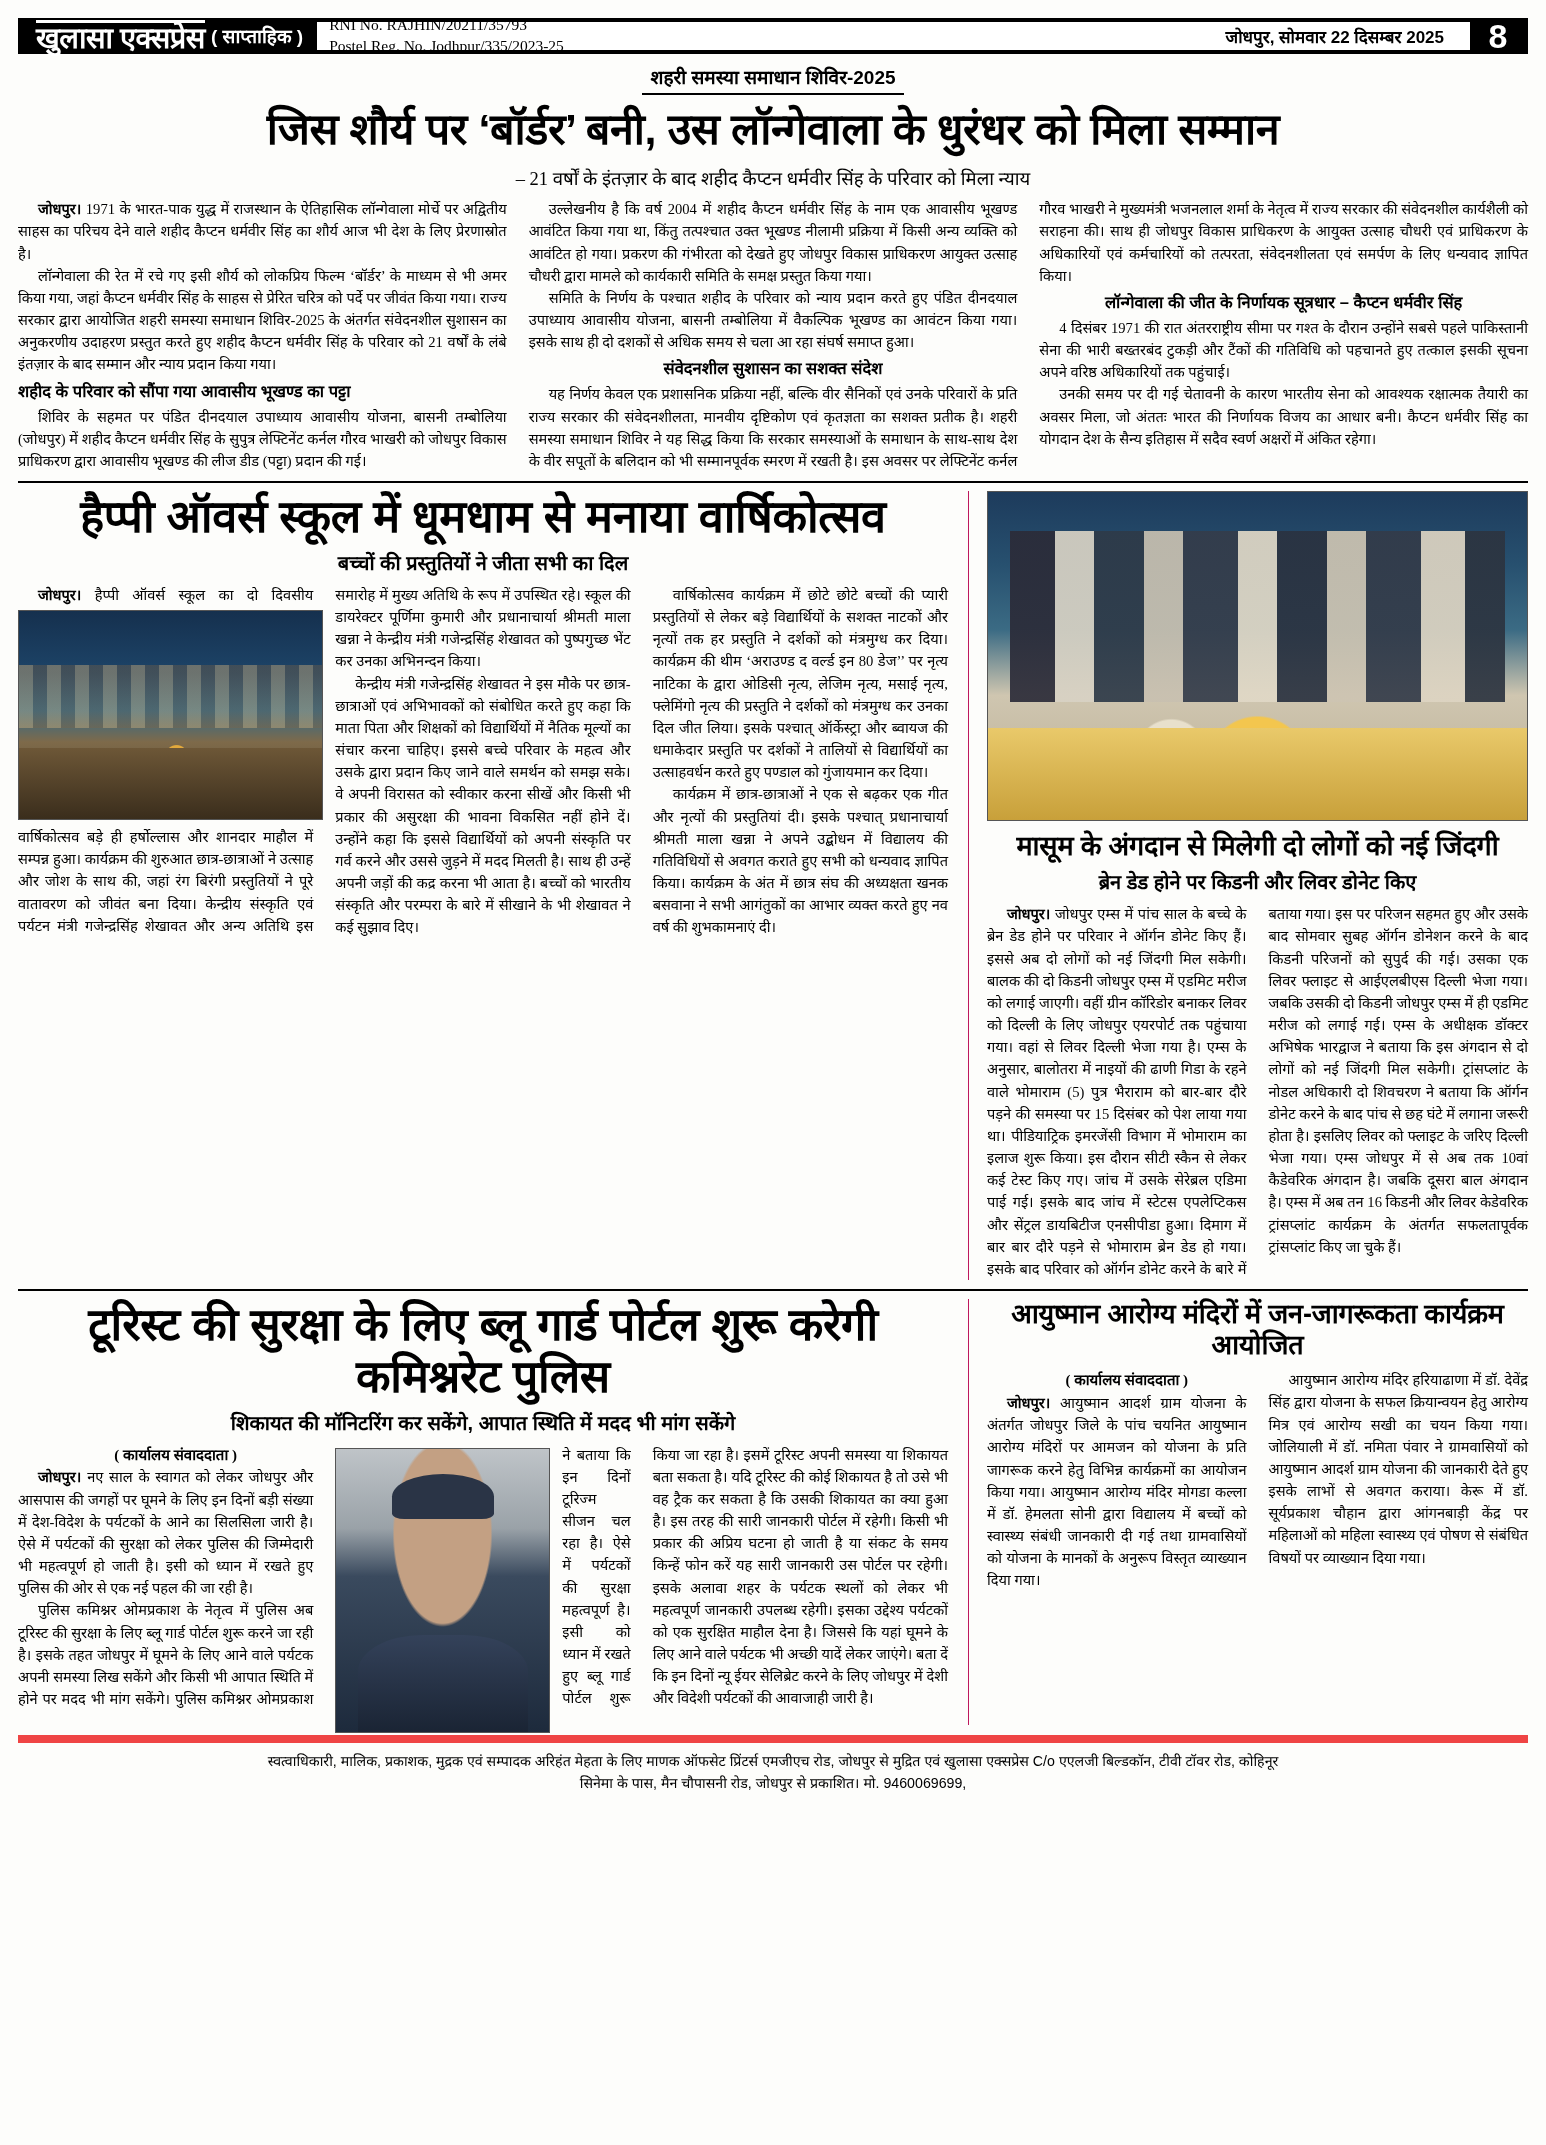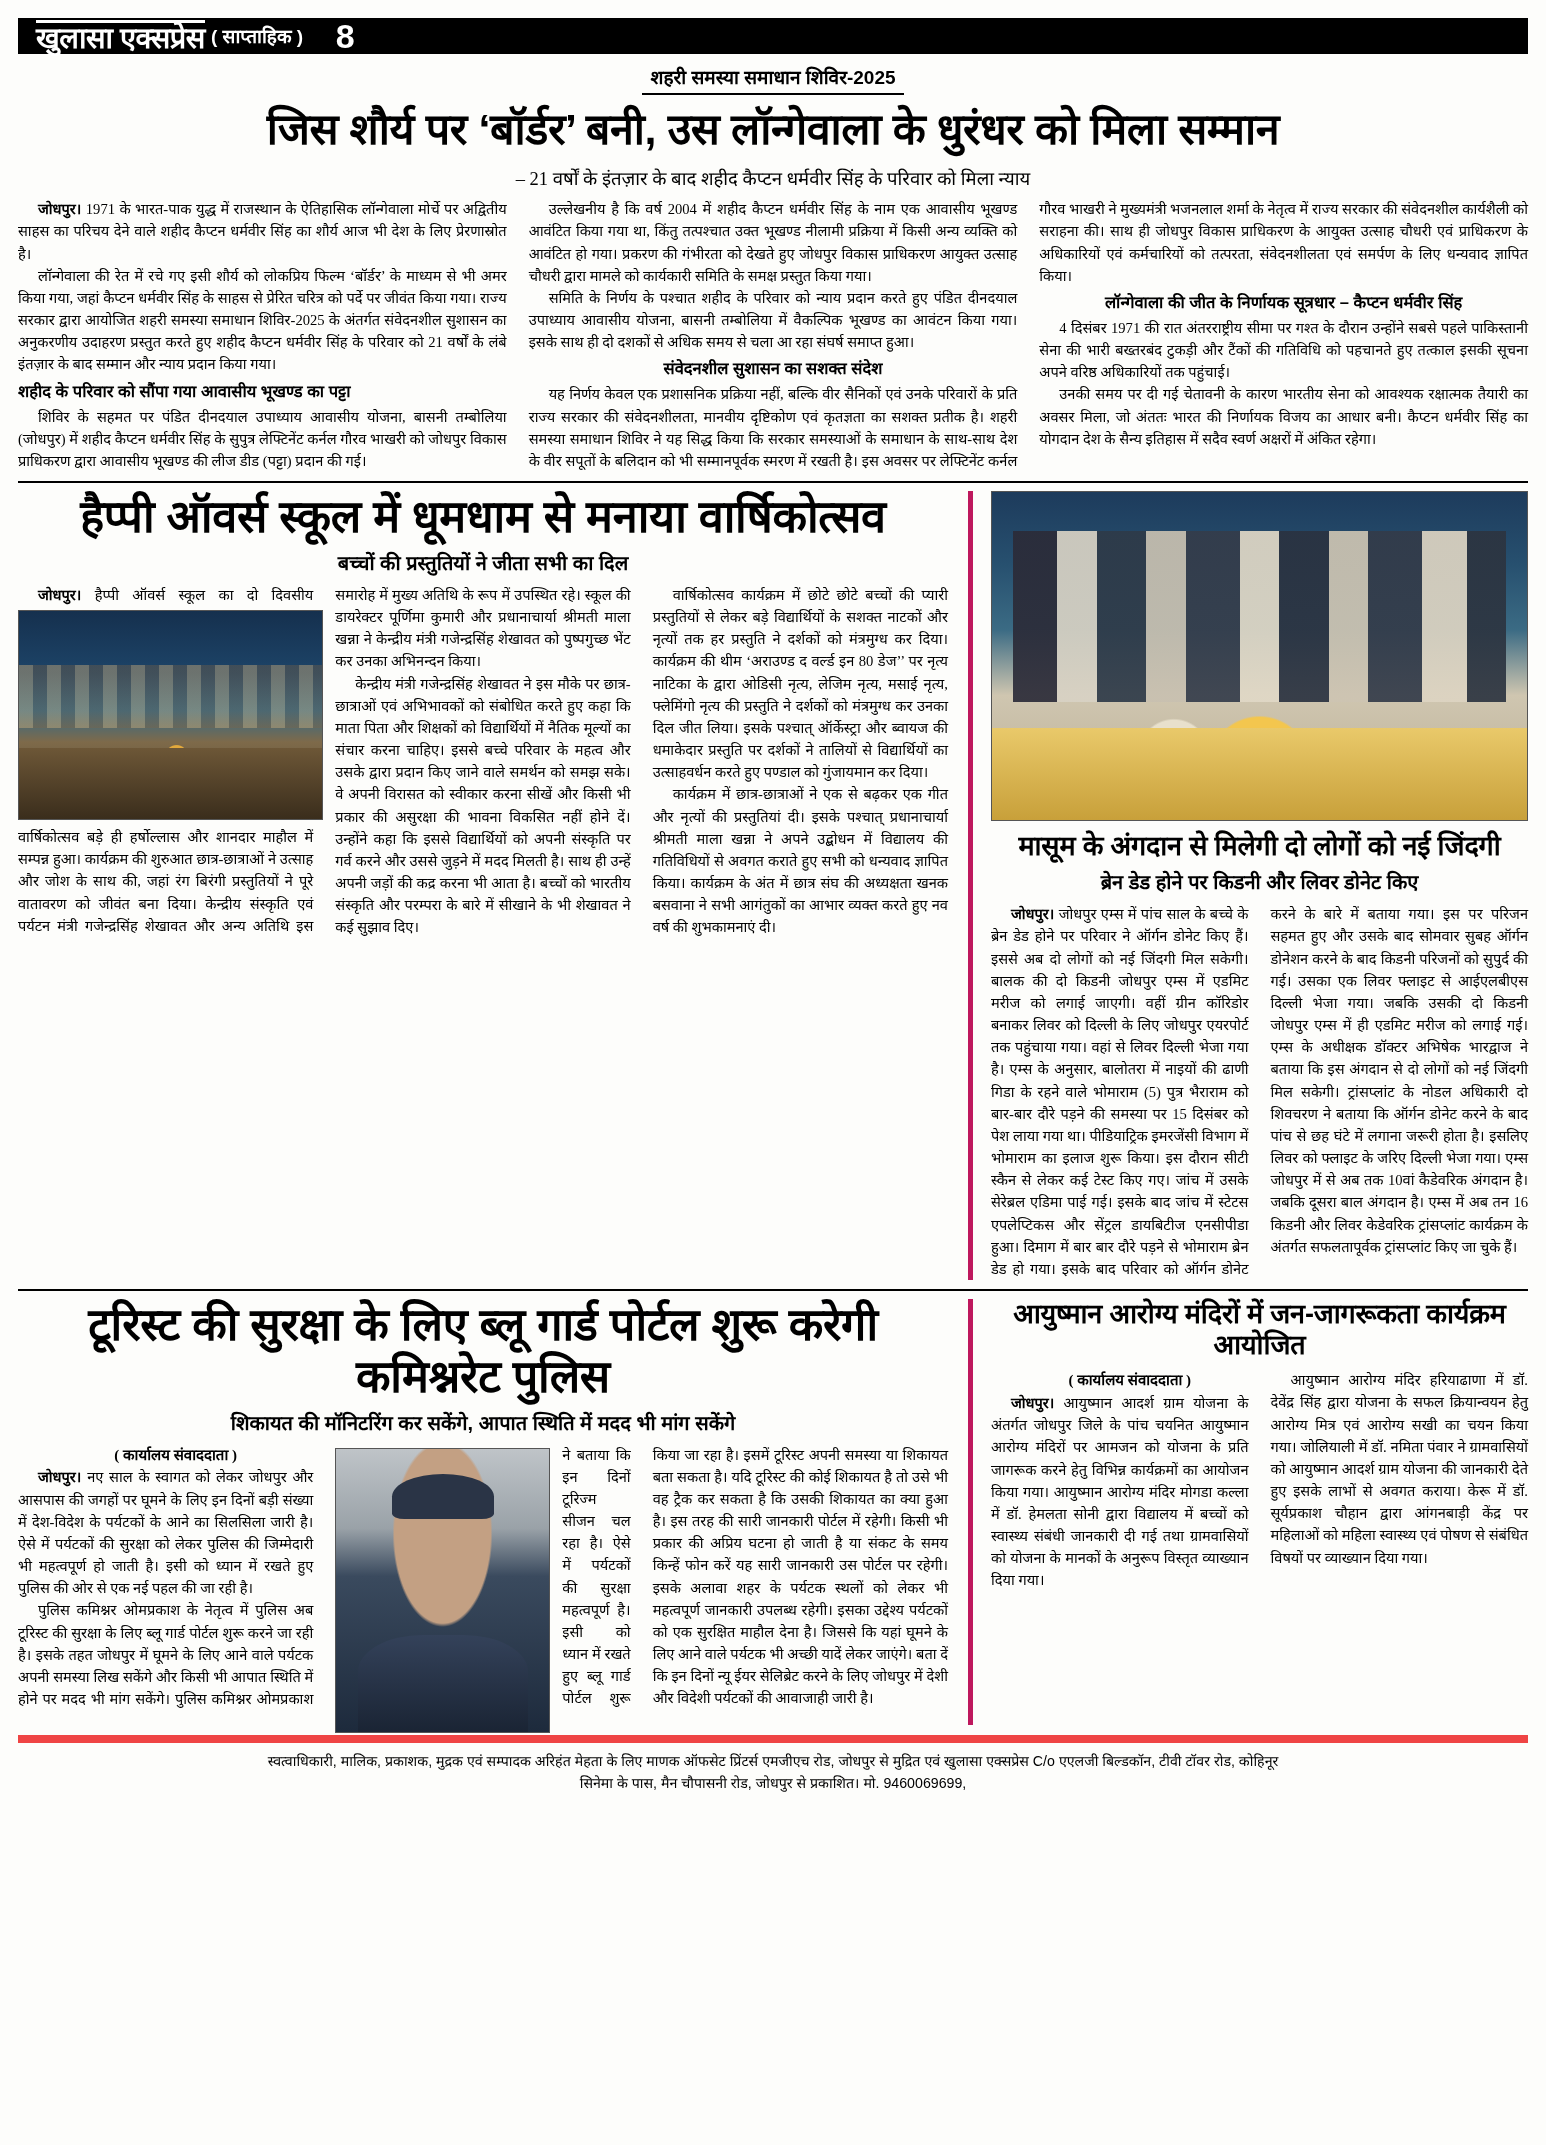--- a/index.html
+++ b/index.html
@@ -261,31 +261,38 @@
     text-align: center;
     font-family: "Liberation Sans", sans-serif;
     font-size: 14.2px;
     line-height: 1.55;
   }
 
   .section { margin-top: 8px; }
   .two-pane { display: flex; gap: 20px; }
   .pane-left { flex: 1 1 0; min-width: 0; }
   .pane-right { width: 560px; flex: 0 0 560px; }
-  .vsep { border-left: 5px solid #be185d; }
+  .vsep { border-left: 1px solid #be185d; }
 </style>
 </head>
 <body>
 
 <div class="page">
 
   <div class="masthead">
     <div class="mast-logo">
       <span class="logo-main">खुलासा एक्सप्रेस</span>
       <span class="logo-sub">( साप्ताहिक )</span>
+    </div>
+    <div class="mast-mid">
+      <div>
+        <div class="mast-reg">RNI No. RAJHIN/20211/35793</div>
+        <div class="mast-reg">Postel Reg. No. Jodhpur/335/2023-25</div>
+      </div>
+      <div class="mast-date">जोधपुर, सोमवार 22 दिसम्बर 2025</div>
     </div>
     <div class="mast-pageno">8</div>
   </div>
 
   <div class="section">
     <div class="kicker">
       <span>शहरी समस्या समाधान शिविर-2025</span>
     </div>
     <div class="headline-xl">जिस शौर्य पर ‘बॉर्डर’ बनी, उस लॉन्गेवाला के धुरंधर को मिला सम्मान</div>
     <div class="subhead">– 21 वर्षों के इंतज़ार के बाद शहीद कैप्टन धर्मवीर सिंह के परिवार को मिला न्याय</div>

